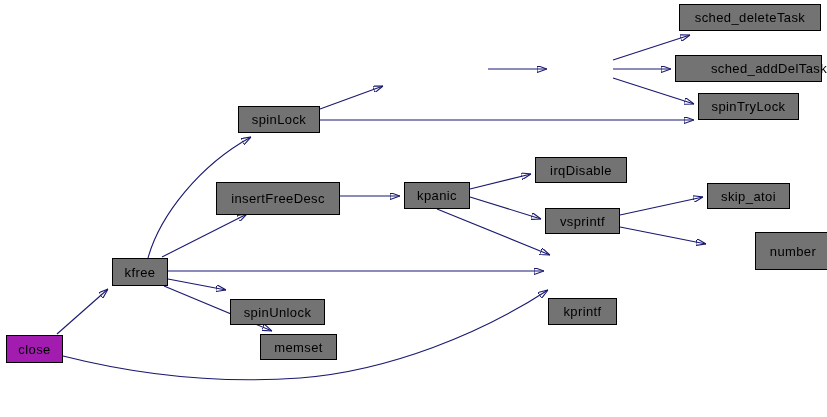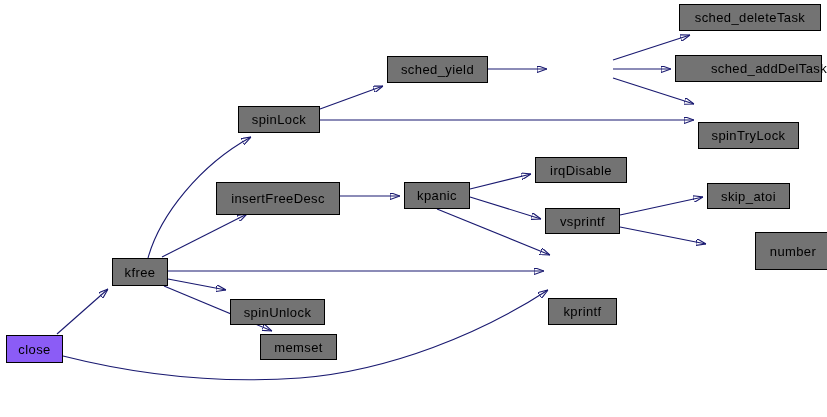--- a/index.html
+++ b/index.html
@@ -36,21 +36,21 @@
     color: #000000;
     font-size: 13px;
     letter-spacing: 0.4px;
     display: flex;
     align-items: center;
     justify-content: center;
     white-space: nowrap;
     cursor: pointer;
   }
   .node.root {
-    background: #8b5cf6;
+    background: #a21caf;
     text-align: right;
   }
 </style>
 </head>
 <body>
 
 <div id="canvas">
 
   <svg id="edges" width="827" height="417" viewBox="0 0 827 417" xmlns="http://www.w3.org/2000/svg">
     <defs>
@@ -78,24 +78,23 @@
     <path d="M620,215 L703,197" marker-end="url(#arrow)"></path>
     <path d="M620,227 L706,244" marker-end="url(#arrow)"></path>
   </svg>
 
   <div class="node root" style="left:6px;   top:335px; width:57px;  height:28px;">close</div>
   <div class="node" style="left:112px; top:258px; width:56px;  height:28px;">kfree</div>
   <div class="node" style="left:238px; top:106px; width:82px;  height:27px;">spinLock</div>
   <div class="node" style="left:216px; top:182px; width:124px; height:33px;">insertFreeDesc</div>
   <div class="node" style="left:230px; top:299px; width:95px;  height:26px;">spinUnlock</div>
   <div class="node" style="left:238px; top:334px; width:77px;  height:26px;margin-left:22px;">memset</div>
-  <div class="node" style="left:387px; top:56px;  width:101px; height:27px;">sched_yield</div>
   <div class="node" style="left:679px; top:4px;   width:142px; height:27px;">sched_deleteTask</div>
   <div class="node" style="left:675px; top:55px;  width:147px; height:27px;padding-left:41px;">sched_addDelTask</div>
-  <div class="node" style="left:698px; top:122px; width:101px; height:27px;">spinTryLock</div>
+  <div class="node" style="left:698px; top:93px; width:101px; height:27px;">spinTryLock</div>
   <div class="node" style="left:404px; top:182px; width:66px;  height:27px;">kpanic</div>
   <div class="node" style="left:535px; top:157px; width:92px;  height:26px;">irqDisable</div>
   <div class="node" style="left:545px; top:208px; width:75px;  height:26px;">vsprintf</div>
   <div class="node" style="left:707px; top:183px; width:83px;  height:26px;">skip_atoi</div>
   <div class="node" style="left:710px; top:232px; width:76px;  height:38px;margin-left:45px;">number</div>
   <div class="node" style="left:548px; top:258px; width:69px;  height:27px;margin-top:40px;">kprintf</div>
 
 </div>
 
 </body></html>

